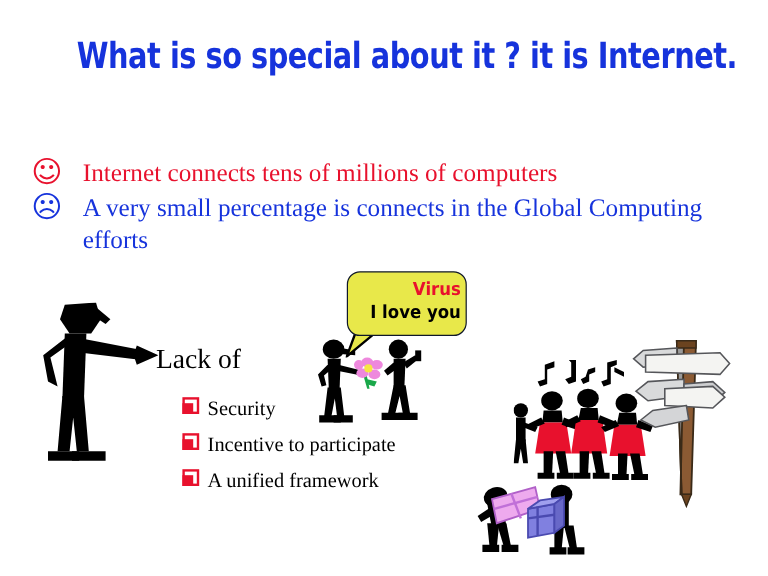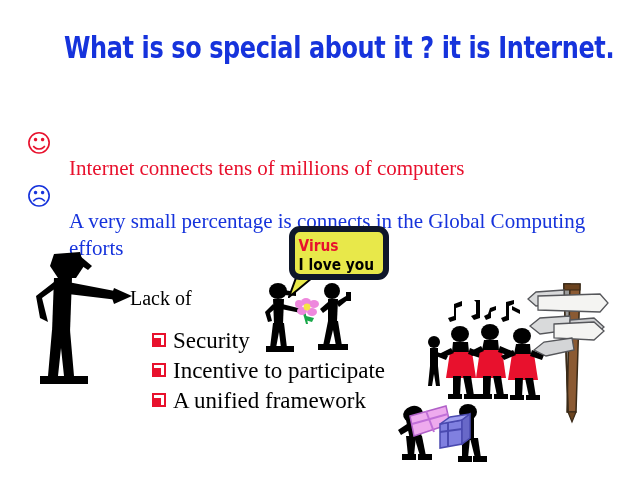--- a/index.html
+++ b/index.html
@@ -52,45 +52,44 @@
     flex: 0 0 auto;
     width: 34px;
     font-family: "DejaVu Sans", sans-serif;
     font-size: 25px;
     line-height: 26px;
     text-align: left;
   }
   .blt .txt {
     flex: 1 1 auto;
     padding-left: 9px;
-    margin-top: 24px;
   }
   .blt.red  { color: #e8112d; }
   .blt.blue { color: #1633dc; }
 
   
   #lackof {
     position: absolute;
     left: 130px;
     top: 287px;
-    font-size: 20px;
+    font-size: 23px;
     color: #000000;
     white-space: nowrap;
   }
 
   
   #sublist {
     position: absolute;
     left: 152px;
     top: 326px;
   }
   .sub {
     display: flex;
     align-items: baseline;
-    font-size: 23px;
+    font-size: 17px;
     line-height: 30px;
     color: #000000;
     white-space: nowrap;
   }
   .sub .sqbox {
     flex: 0 0 auto;
     position: relative;
     width: 14px;
     height: 14px;
     margin-right: 7px;
@@ -109,24 +108,24 @@
   }
 
   
   #bubble {
     position: absolute;
     left: 289px;
     top: 226px;
     width: 100px;
     height: 54px;
     background: #e8e84a;
-    border: 6px solid #0f172a;
+    border: 1px solid #0f172a;
     border-radius: 11px;
     box-sizing: border-box;
-    text-align: left;
+    text-align: right;
     font-family: "DejaVu Sans", sans-serif;
     font-weight: bold;
   }
   #bubble .l1 {
     color: #e8112d;
     font-size: 15px;
     line-height: 15px;
     margin-top: 7px;
     transform: scaleX(0.92);
   }

